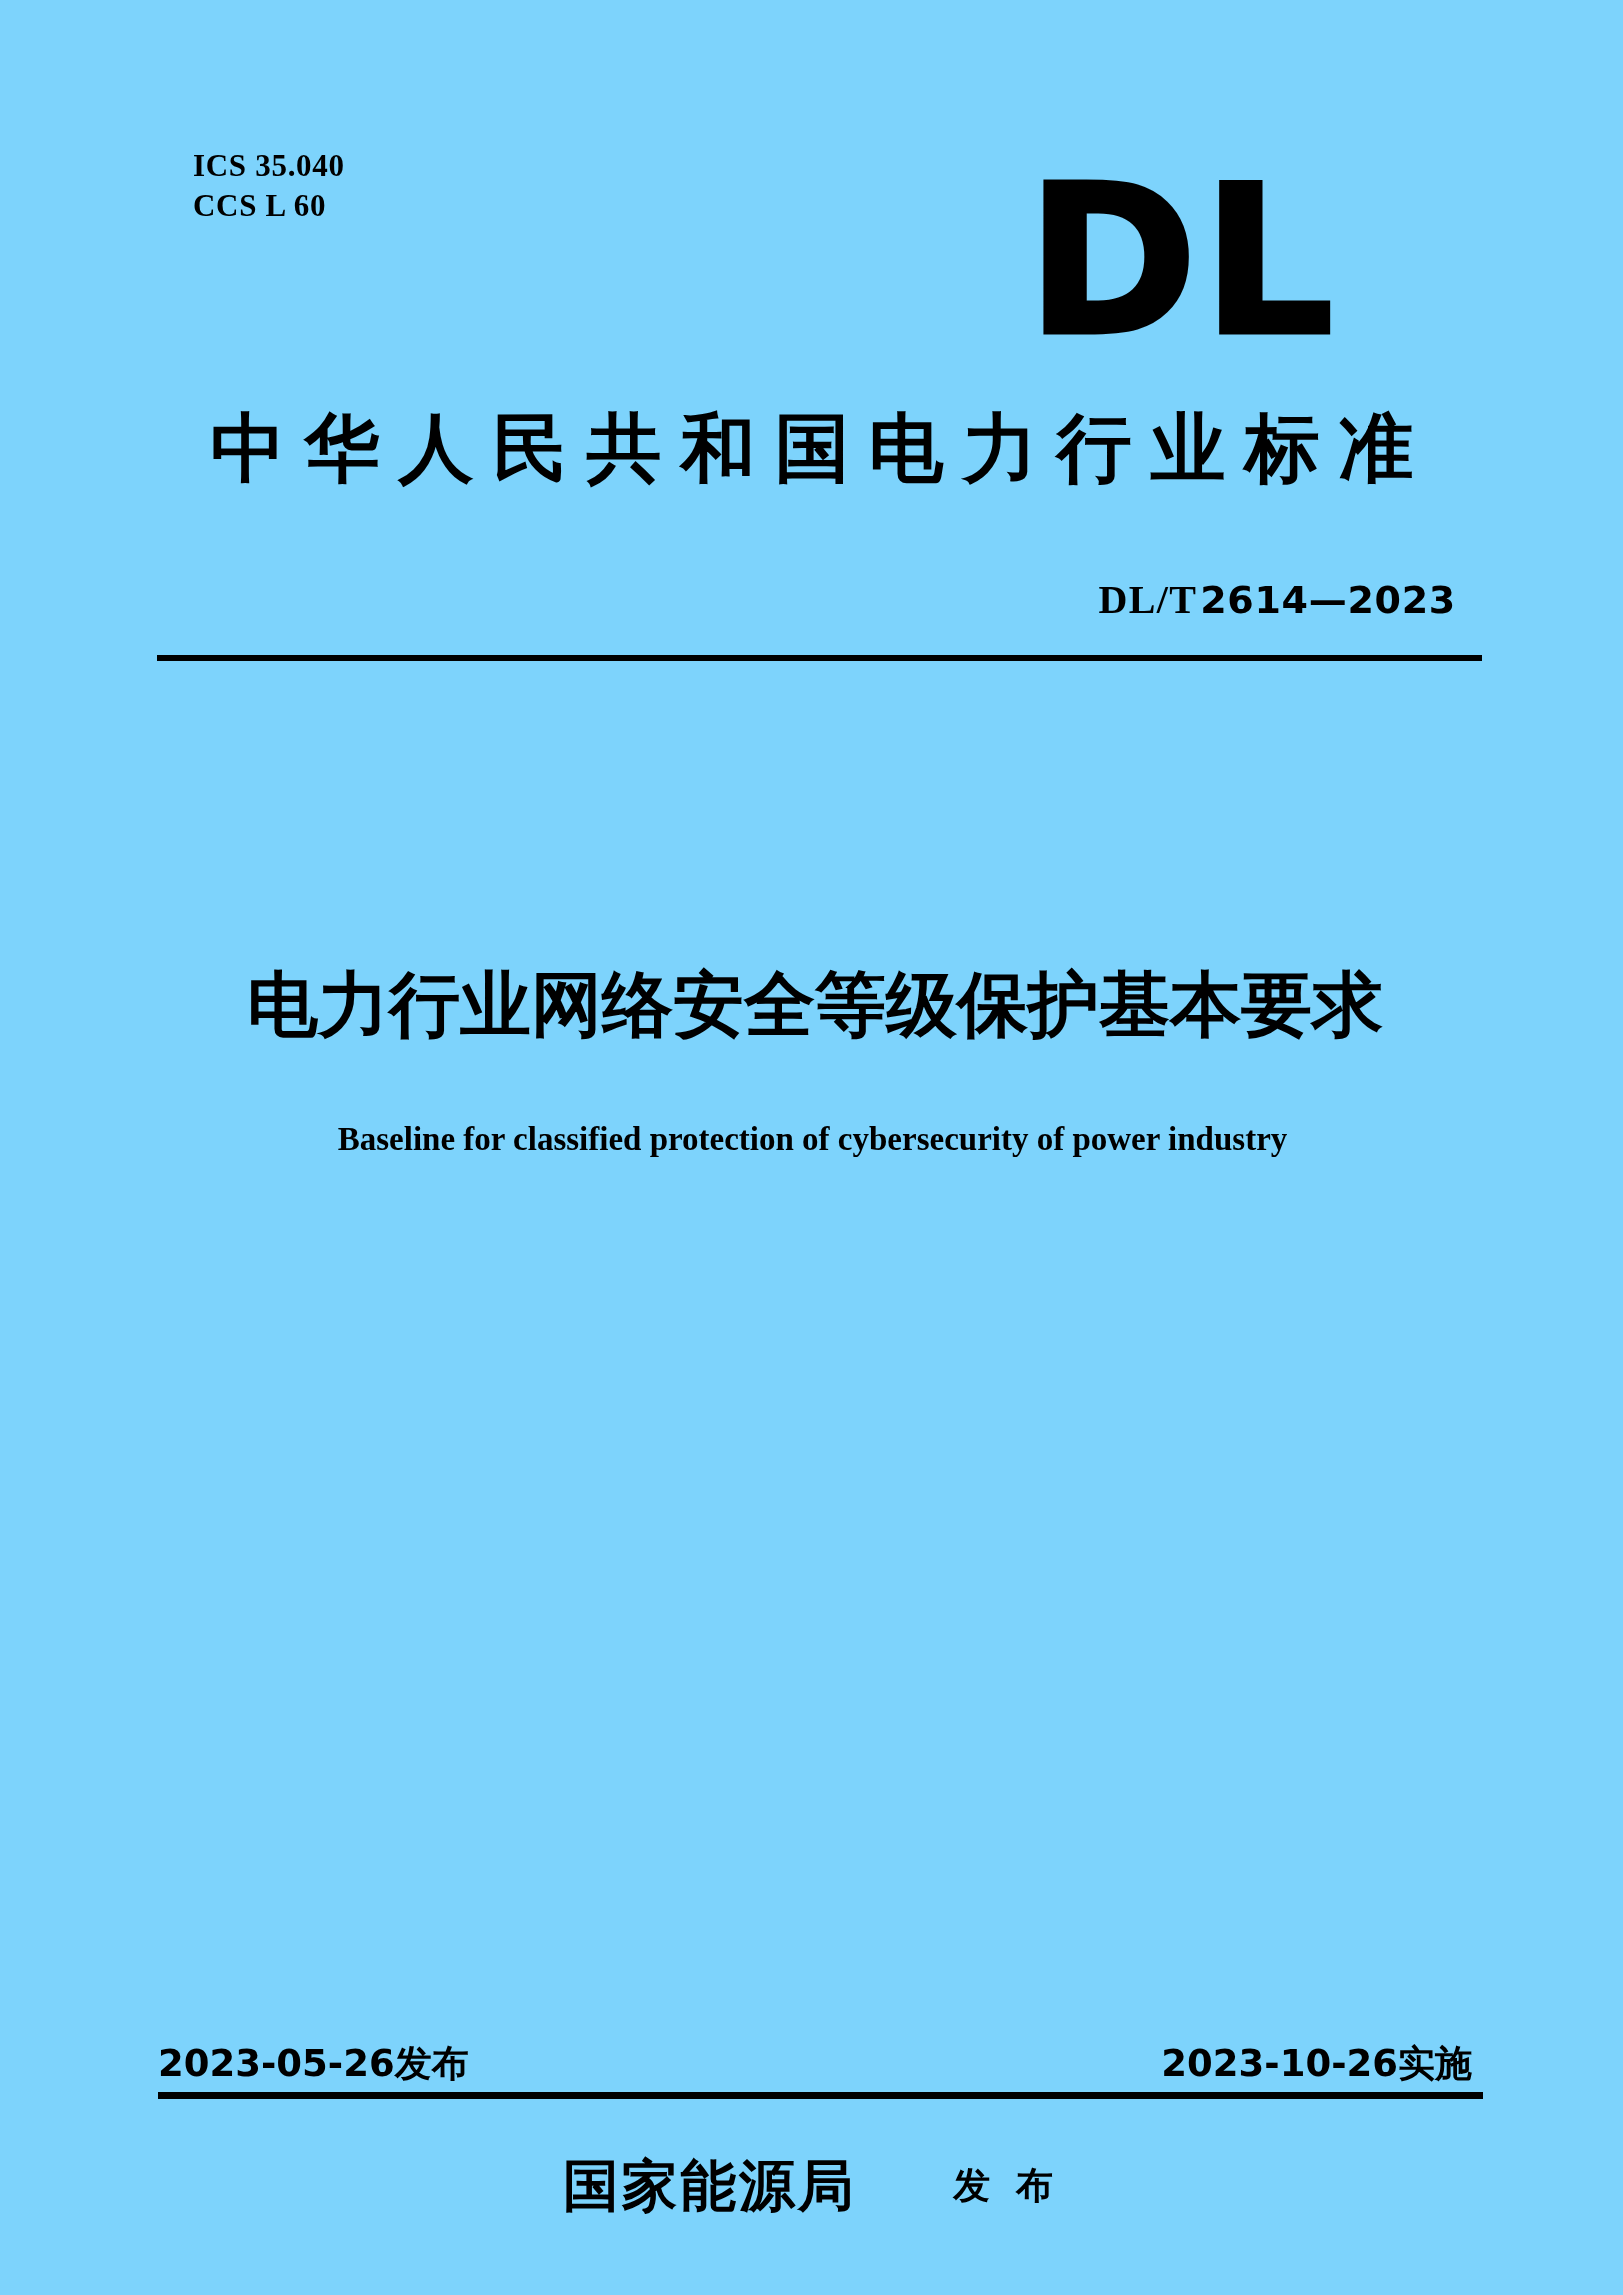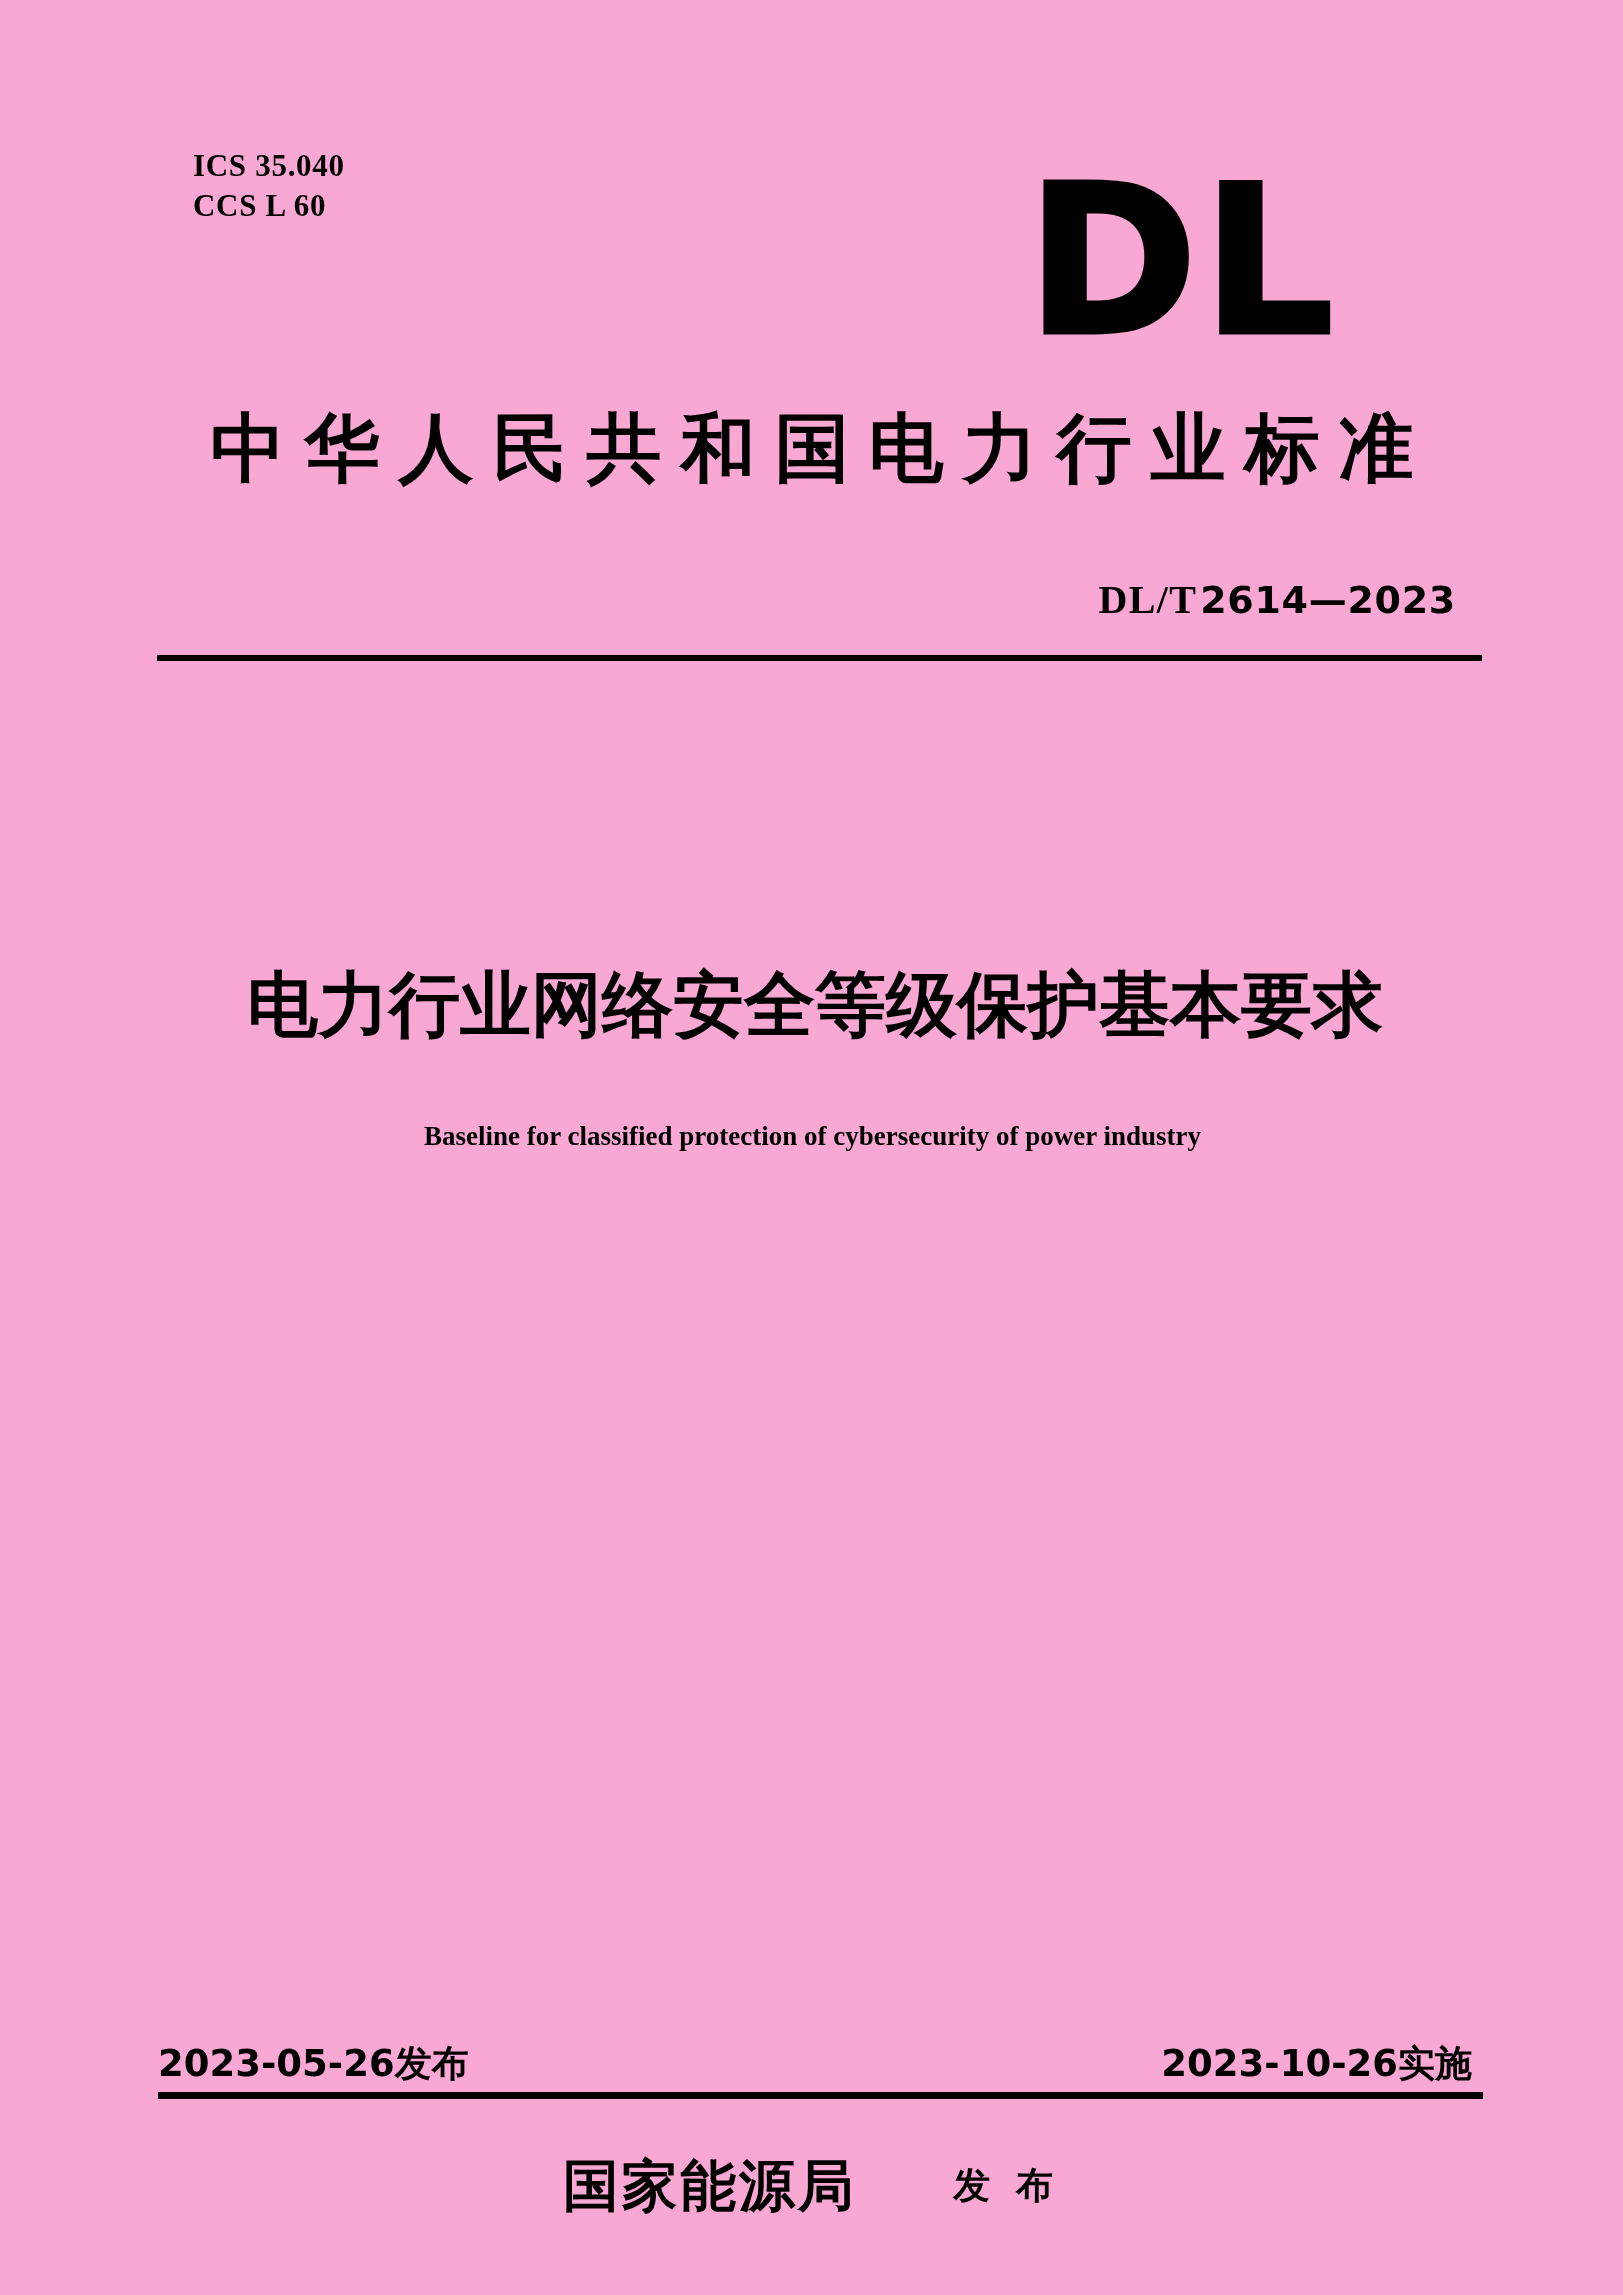--- a/index.html
+++ b/index.html
@@ -1,21 +1,21 @@
 <!DOCTYPE html>
 <html style="font-size:11px"><head>
 <meta charset="utf-8">
 <style>
   html, body { margin: 0; padding: 0; background: #e8e8e8; }
   .page {
     position: relative;
     width: 1624px;
     height: 2295px;
     margin: 0 auto;
-    background: #f9a8d4;
+    background: #7dd3fc;
     color: #000000;
     font-family: "Liberation Serif", serif;
     overflow: hidden;
   }
 
   
   .ics-block {
     position: absolute;
     left: 193px;
     top: 146px;
@@ -97,21 +97,21 @@
   }
 
   
   .title-en {
     position: absolute;
     left: 1px;
     right: 0;
     top: 1120px;
     text-align: center;
     font-weight: bold;
-    font-size: 27px;
+    font-size: 33px;
     line-height: 1.2;
     white-space: nowrap;
   }
 
   
   .dates-row {
     position: absolute;
     left: 158px;
     right: 152px;
     top: 2043px;

